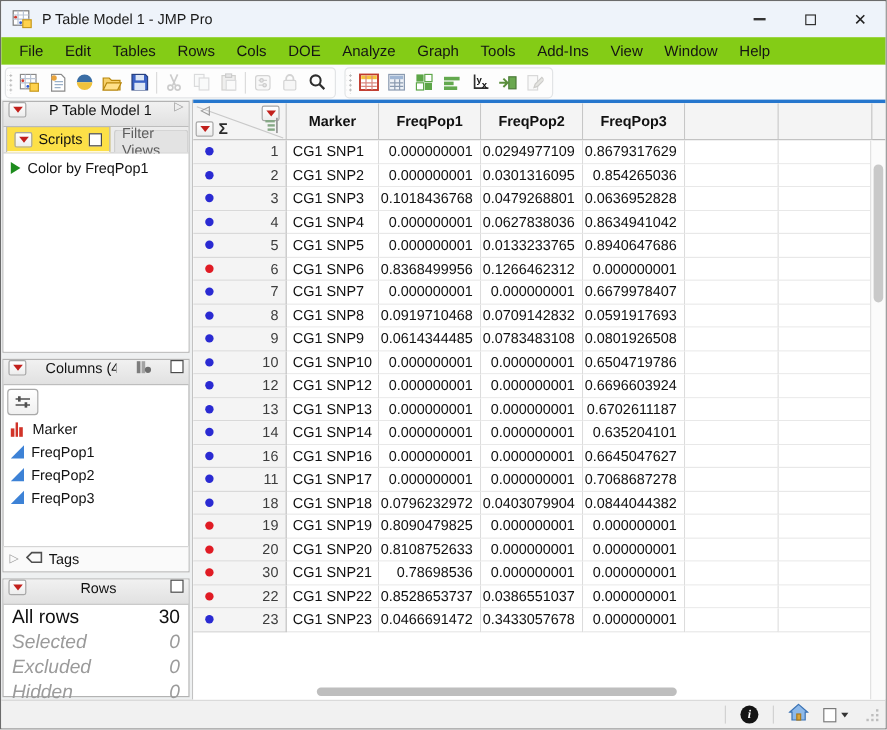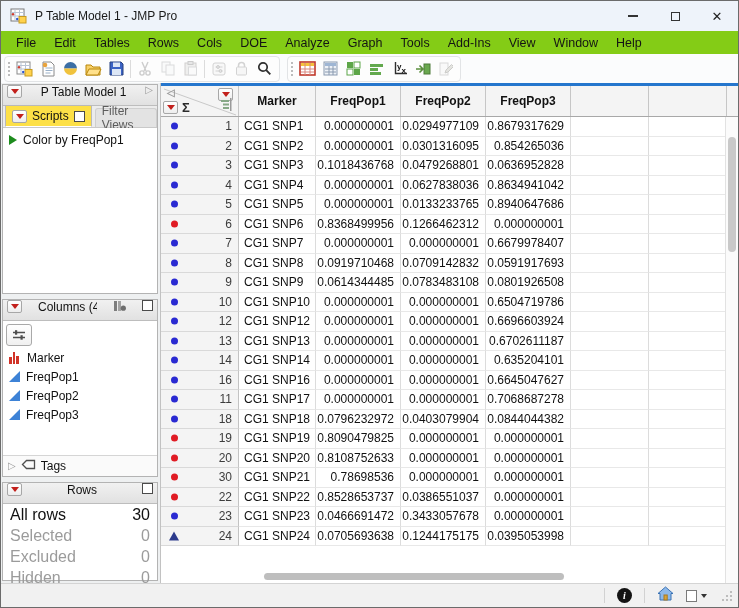--- a/index.html
+++ b/index.html
@@ -62,21 +62,21 @@
   .col-list { flex:1; overflow:hidden; }
   .col-item { display:flex; align-items:center; gap:6px; padding:1px 6px; font-size:12px; height:19px; }
   .icon-hist { display:inline-flex; align-items:flex-end; gap:1px; height:12px; width:12px; }
   .icon-hist span { width:2.6px; background:#d13328; display:inline-block; }
   .icon-cont { width:0; height:0; border-left:11px solid transparent; border-bottom:11px solid #3d82d6; }
   .tags-row { border-top:1px solid #d5d5d5; background:#fafafa; display:flex; align-items:center; gap:5px; padding:3px 5px; font-size:12px; flex:0 0 auto; }
   
   .panel-rows { flex:1; }
   .stat-row { display:flex; padding:1.5px 7px; font-size:16px; align-items:center; }
   .stat-label { flex:1; }
-  .muted .stat-label, .muted .stat-value { color:#9b9b9b; }
+  .muted .stat-label, .muted .stat-value { color:#9b9b9b; font-style:italic; }
   
   .table-area { flex:1; display:flex; flex-direction:column; min-width:0; background:#fff; position:relative; }
   .accent-line { height:3px; flex:0 0 3px; }
   .tbl { flex:1; position:relative; overflow:hidden; }
   .tbl-header { display:flex; height:31px; border-bottom:1px solid #a8a8a8; background:#f4f4f4; }
   .th { border-right:1px solid #c6c6c6; display:flex; align-items:center; justify-content:center; font-weight:bold; font-size:12px; background:#f4f4f4; }
   .corner { position:relative; background:#f4f4f4; }
   .corner svg.diag { position:absolute; inset:0; }
   .c-tl { position:absolute; left:6px; top:2px; }
   .c-tr { position:absolute; right:5px; top:2px; }
@@ -678,32 +678,20 @@
                 <span class="dot" style="background: rgb(42, 42, 210);"></span>
                 <span>23</span>
               </div>
               <div class="cell text cw1">CG1 SNP23</div>
               <div class="cell num cw2">0.0466691472</div>
               <div class="cell num cw3">0.3433057678</div>
               <div class="cell num cw4">0.000000001</div>
               <div class="cell cw5"></div>
               <div class="cell cw6"></div>
             </div>
-            <div class="trow">
-              <div class="cell rowhead cw0">
-                <span class="marker-tri" style="border-bottom: 9px solid rgb(44, 58, 140);"></span>
-                <span>24</span>
-              </div>
-              <div class="cell text cw1">CG1 SNP24</div>
-              <div class="cell num cw2">0.0705693638</div>
-              <div class="cell num cw3">0.1244175175</div>
-              <div class="cell num cw4">0.0395053998</div>
-              <div class="cell cw5"></div>
-              <div class="cell cw6"></div>
-            </div>
           </div>
         <div class="vscroll">
           <div class="vthumb"></div>
         </div>
         <div class="hthumb"></div>
       </div>
     </div>
   </div>
 
   <div class="statusbar">

